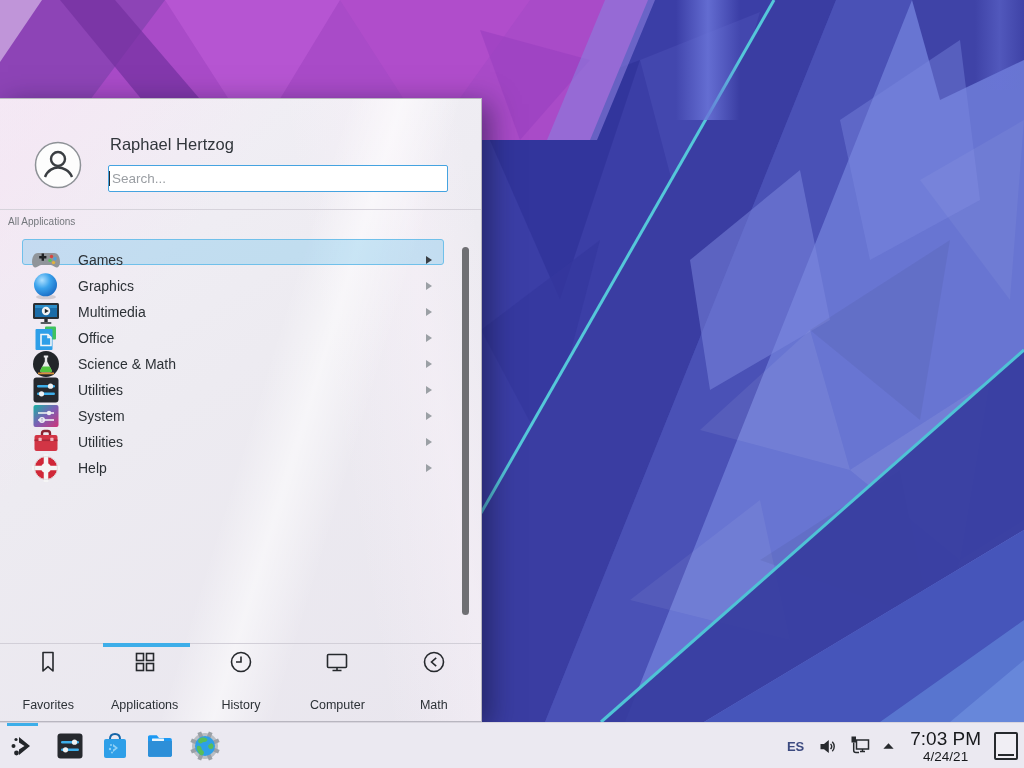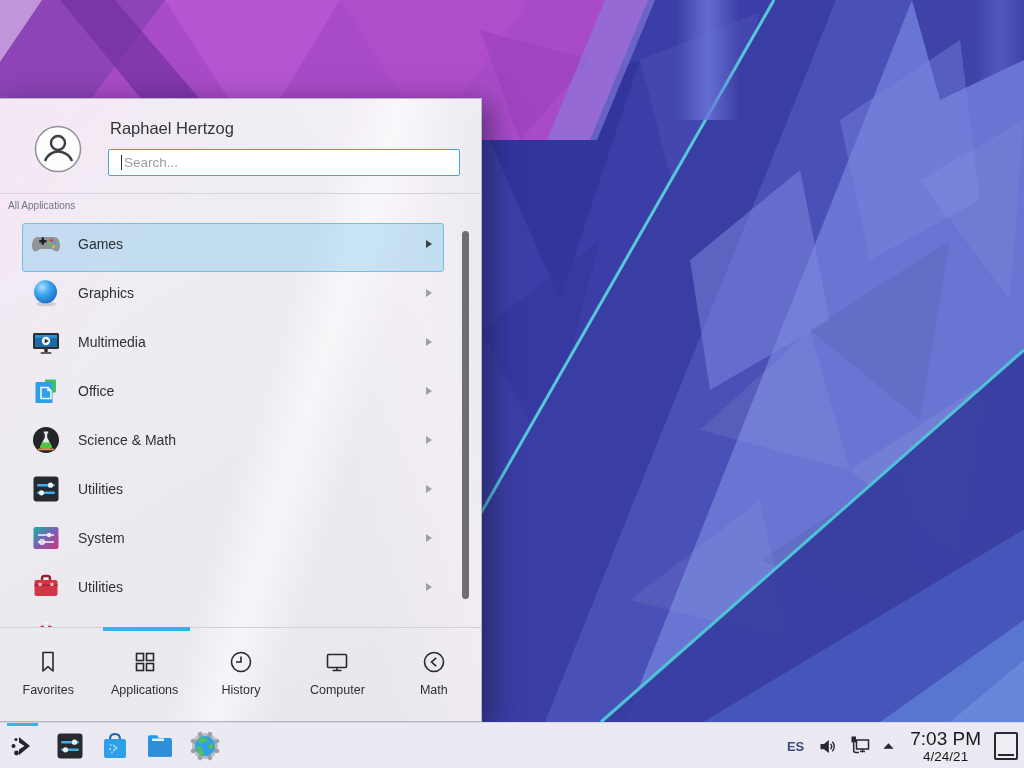--- a/index.html
+++ b/index.html
@@ -20,53 +20,53 @@
     border:1px solid #b8b6c0;border-left:none;
     box-shadow:8px 6px 26px rgba(15,15,45,.5);
   }
   #launcher::before{
     content:"";position:absolute;inset:0;pointer-events:none;
     background:
       linear-gradient(107deg,transparent 52%,rgba(255,255,255,.55) 60%,transparent 69%),
       linear-gradient(125deg,rgba(246,226,243,.55) 6%,transparent 32%),
       linear-gradient(80deg,transparent 66%,rgba(250,242,250,.45) 84%,transparent 96%);
   }
-  #launcher > *{position:absolute;z-index:1;}
+  #launcher > *{position:absolute;z-index:1;margin-top:16px;}
 
   .avatar{left:34px;top:26px;width:48px;height:48px;}
   .user-name{left:110px;top:20px;font-size:16.5px;color:#31363b;}
   .search-box{
     left:108px;top:50px;width:338px;height:25px;background:#fff;
-    border:1px solid #45a3e0;border-radius:2px;display:flex;align-items:center;padding-left:12px;
+    border:1px solid #45a3e0;border-radius:2px;display:flex;align-items:center;padding-left:0;
   }
   .search-caret{width:1px;height:15px;background:#2b2e33;margin-right:2px;}
   .search-placeholder{color:#9a9ea3;font-size:13.5px;}
   .header-divider{left:0;right:0;top:94px;height:1px;background:#d6d3db;}
   .section-label{left:8px;top:101px;font-size:10px;color:#73777c;}
 
   #category-list{left:0;top:120px;width:482px;height:408px;overflow:hidden;}
-  .cat-row{position:relative;height:49px;border-radius:12px;}
+  .cat-row{position:relative;height:26px;border-radius:12px;}
   .cat-row:first-child{margin-top:4px;}
   .cat-row.selected::before{
     content:"";position:absolute;left:22px;right:38px;top:0;bottom:0;
     background:rgba(61,174,233,.25);border:1px solid var(--selection-border,#70c0ea);border-radius:3px;
   }
   .cat-icon{position:absolute;left:30px;top:5px;width:32px;height:32px;}
   .cat-label{position:absolute;left:78px;top:0;line-height:42px;font-size:14px;color:#2c3136;}
   .cat-arrow{position:absolute;right:50px;top:17px;width:0;height:0;
     border-left:6px solid #9ba0a5;border-top:4.5px solid transparent;border-bottom:4.5px solid transparent;}
   .cat-row.selected .cat-arrow{border-left-color:#3a3f44;}
 
   .scrollbar{right:12px;top:132px;width:7px;height:368px;background:#6f6f73;border-radius:4px;}
 
   .footer-separator{left:0;right:0;top:528px;height:1px;background:#d2cfd8;}
   .tab-indicator{left:103px;top:528px;width:87px;height:4px;background:var(--accent,#3daee9);}
 
   #footer-tabs{left:0;bottom:0;width:482px;height:88px;display:flex;}
-  .tab{flex:1;display:flex;flex-direction:column;align-items:center;padding-top:15px;gap:7px;}
+  .tab{flex:1;display:flex;flex-direction:column;align-items:center;padding-top:15px;gap:22px;}
   .tab-icon{width:28px;height:28px;}
   .tab-label{font-size:12.5px;color:#2c3136;}
 
   
   #taskbar{
     position:absolute;left:0;bottom:0;width:1024px;height:46px;box-sizing:border-box;
     background:var(--taskbar-bg,#ebe9f1);border-top:1px solid #d8d5de;z-index:2;
   }
   .task-launcher{position:absolute;left:0;top:0;width:46px;height:46px;}
   .task-launcher .icon{position:absolute;left:8px;top:8px;width:30px;height:30px;}

